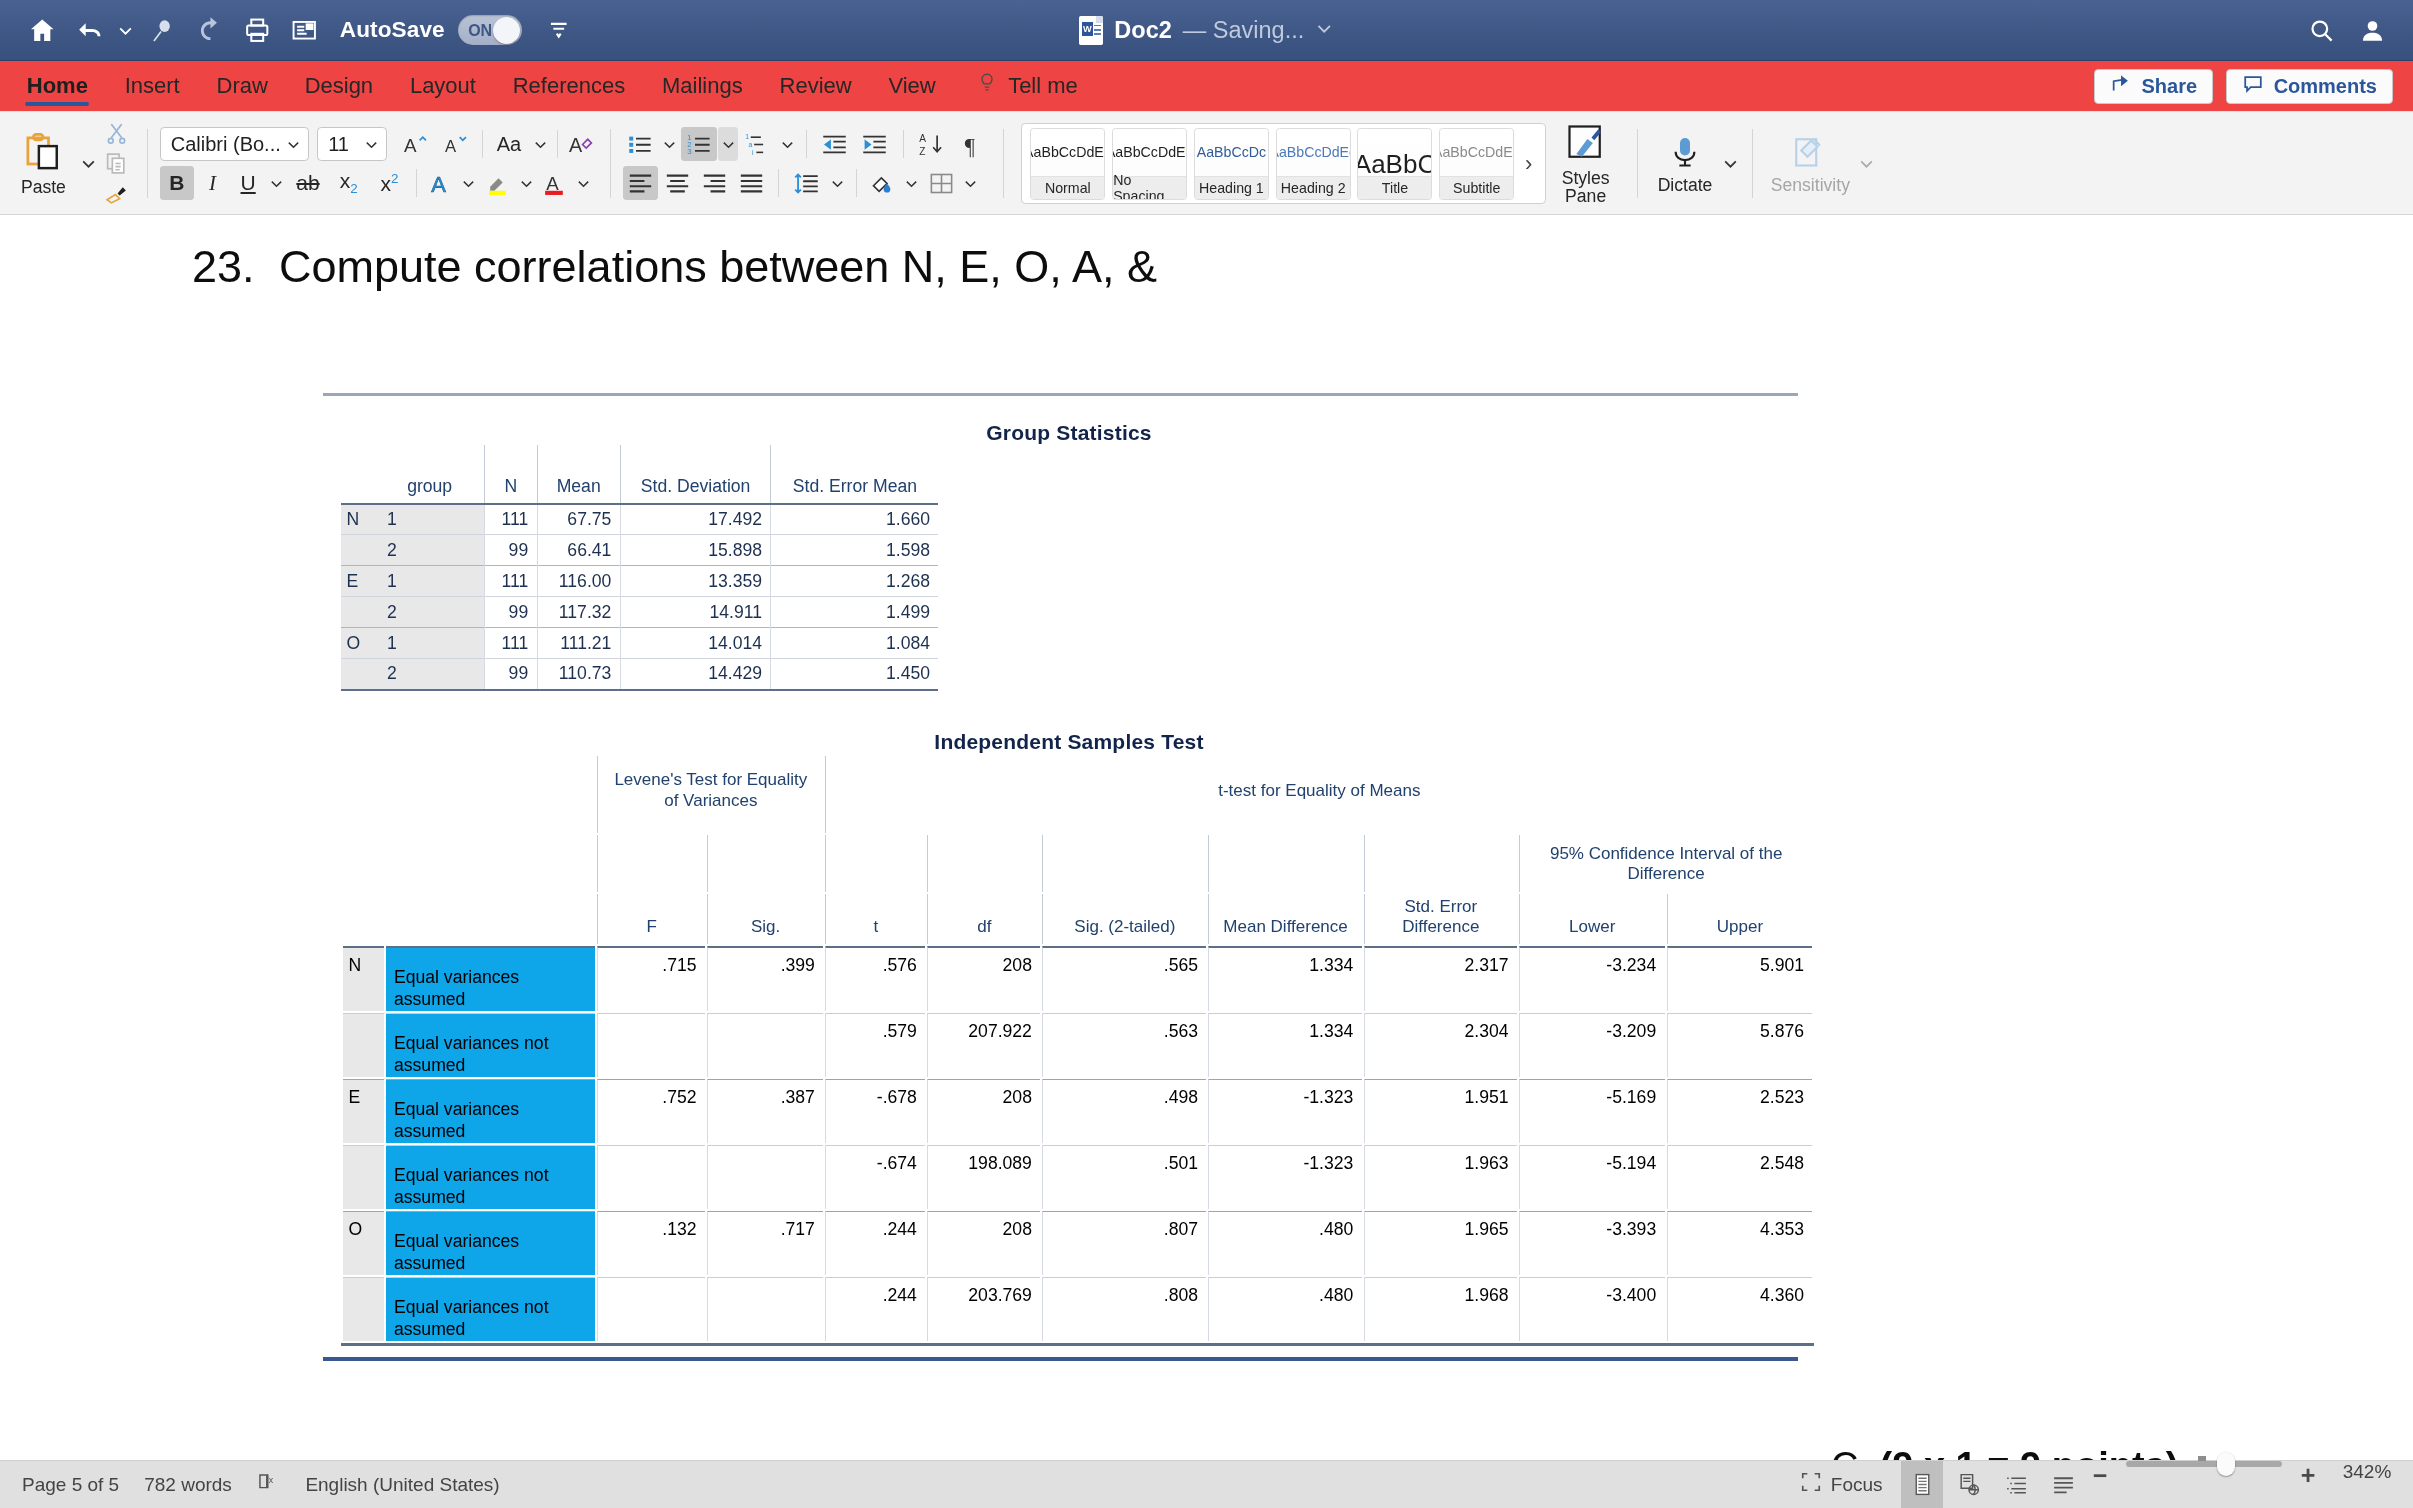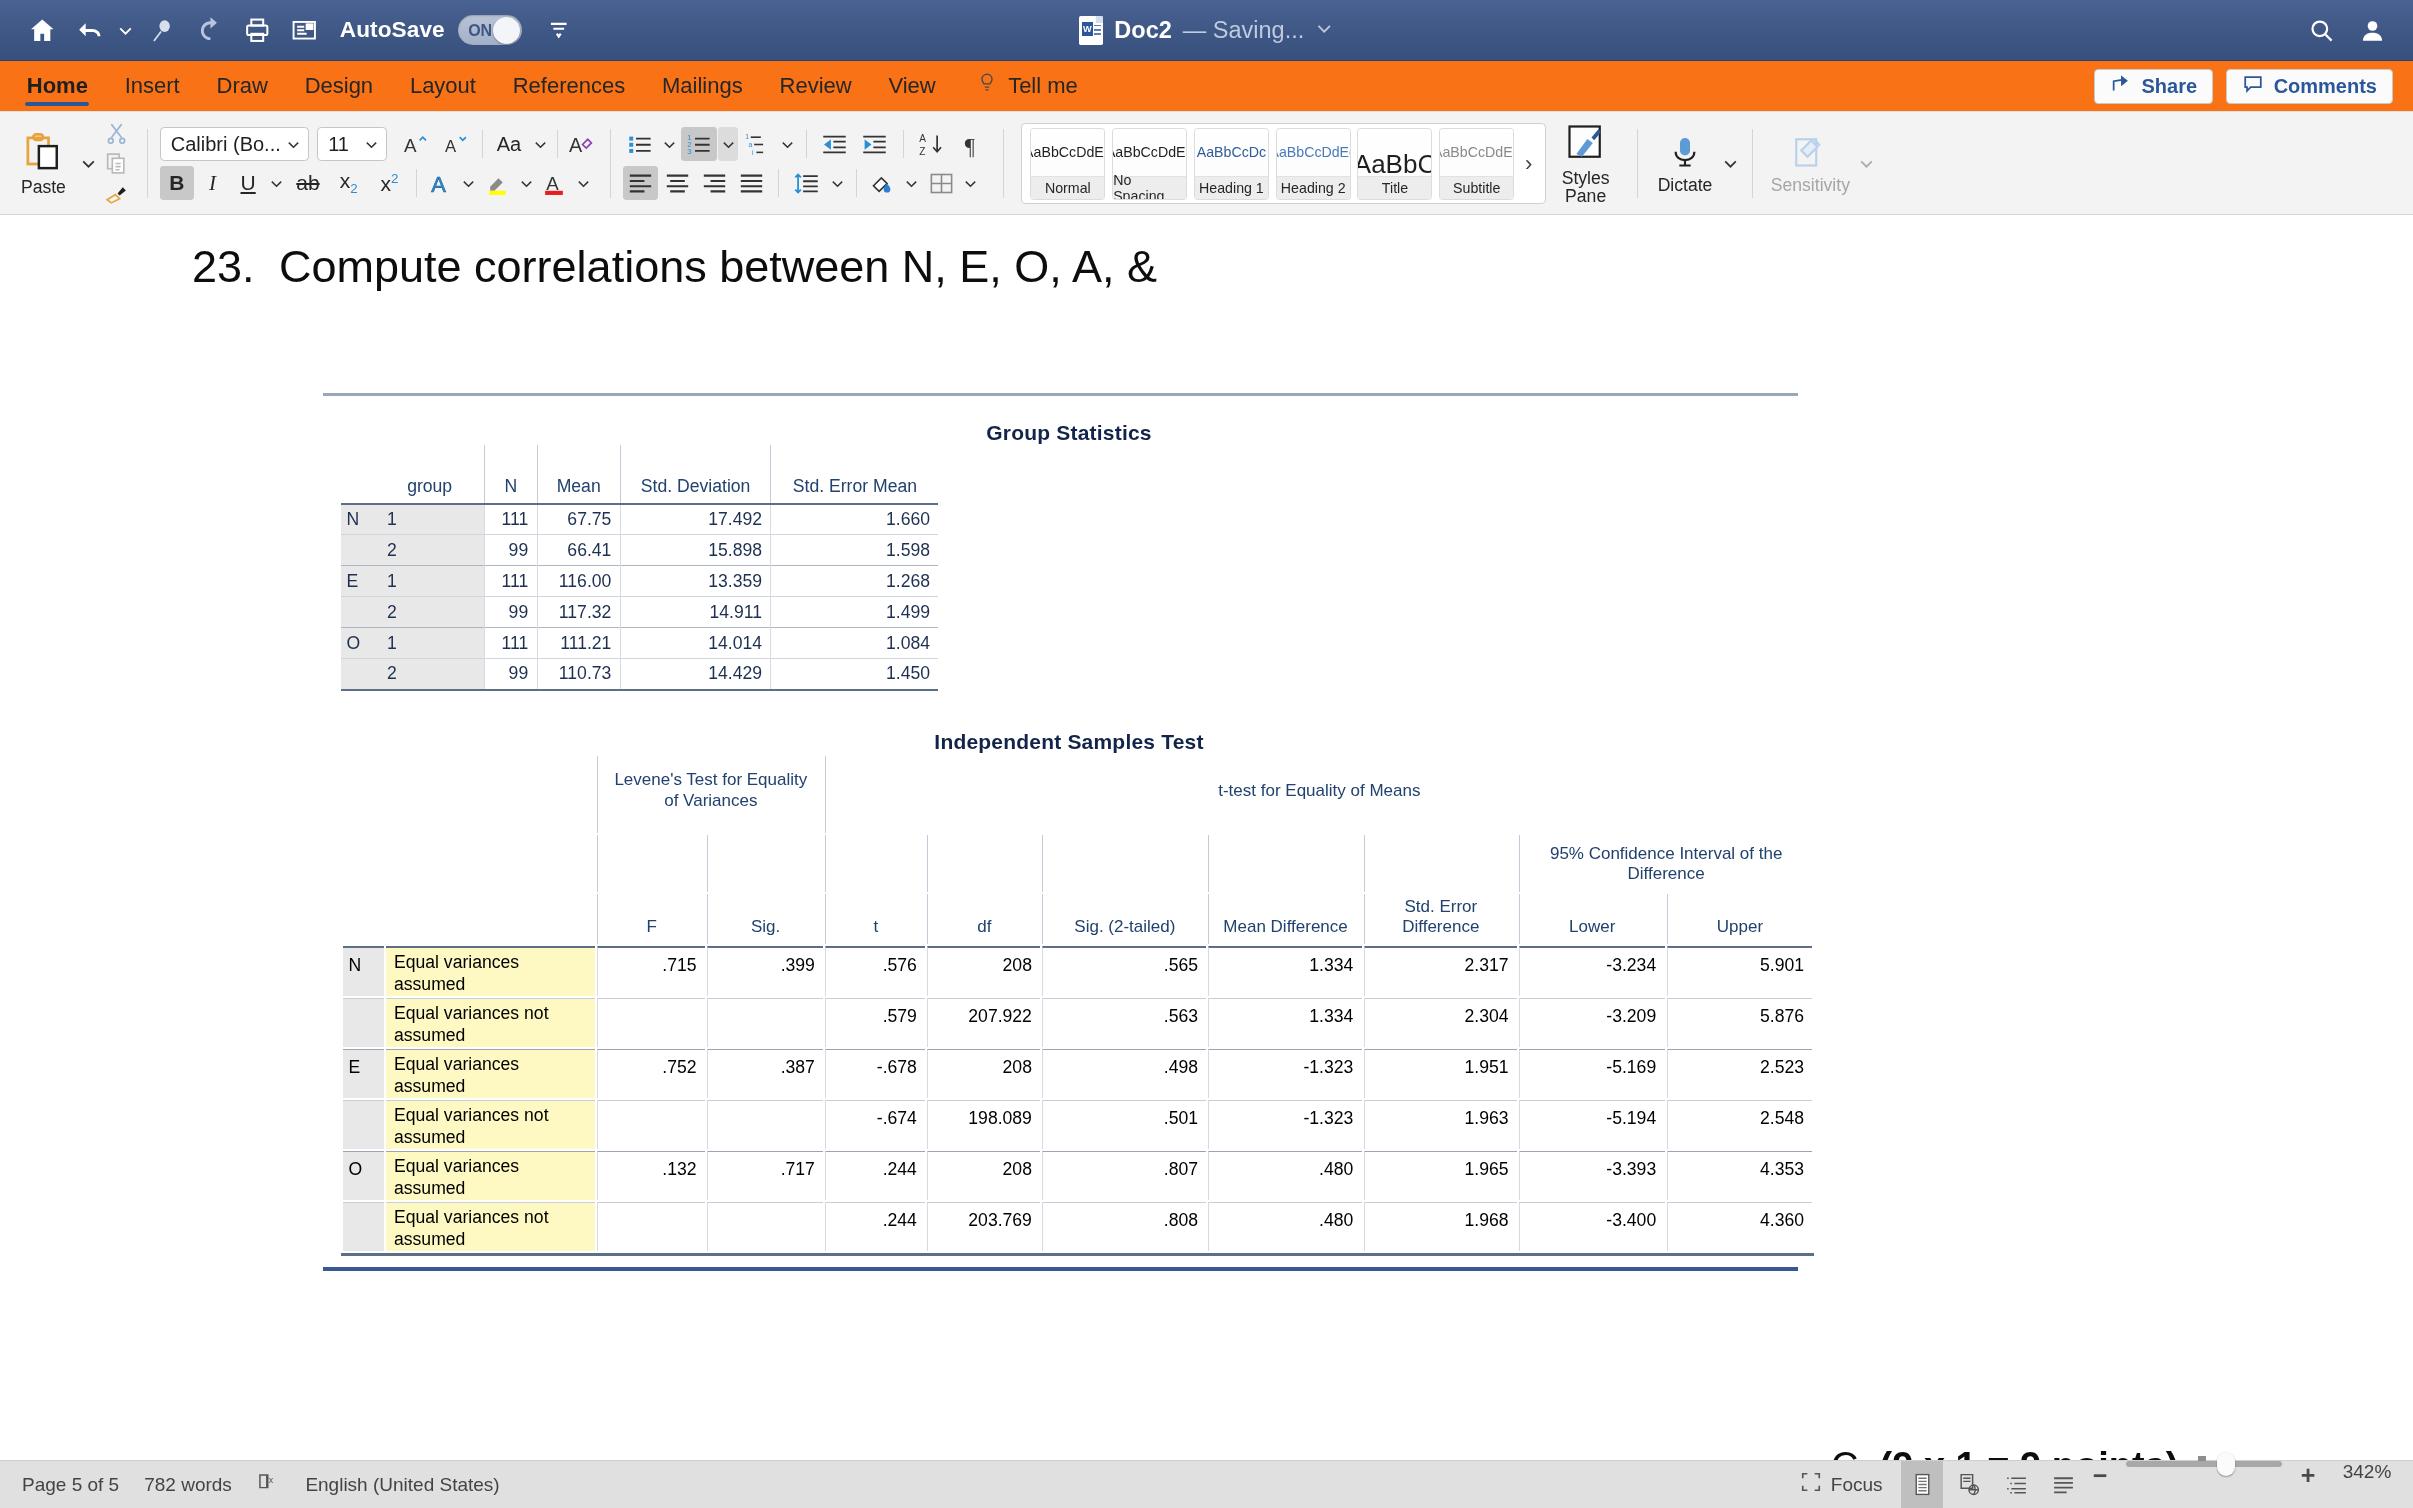--- a/index.html
+++ b/index.html
@@ -63,21 +63,21 @@
   .word-icon .wline { position:absolute; left:15px; height:1.7px; background:#5f7cb5; width:6.7px; }
   .doc-title { color: #ffffff; font-size: 23.5px; font-weight: 600; }
   .doc-status { color: #bfcade; font-size: 23.5px; font-weight: 400; }
   .tb-right {
     position: absolute; right: 18.4px; top: 0; height: 61px;
     display:flex; align-items:center; gap: 6.7px;
   }
 
   
   .tabstrip {
-    height: 51px; background: #f97316;
+    height: 51px; background: #ef4444;
     display: flex; align-items: flex-end; position: relative;
     border-bottom: 0.8px solid #e2e2e2;
   }
   .tabs { display: flex; align-items: center; height: 51px; padding-left: 8.4px; }
   .tab {
     position: relative; height: 51px; padding: 0 18.4px;
     display: flex; align-items: center; justify-content: center;
     font-size: 22px; color: #262626;
   }
   .tab.active { font-weight: 700; color: #1f1f1f; }
@@ -204,21 +204,21 @@
   
   .ist-wrap { margin-top: 39px; }
   table.ist { width: 1473px; margin-left: 18.4px; table-layout: fixed; }
   table.ist th {
     font-size: 17px; color:#21426e; text-align:center; vertical-align: bottom;
     padding: 3.4px 6.7px 6.7px; line-height: 1.2; font-weight: 400;
   }
   table.ist th.grpttl { vertical-align: middle; padding-bottom: 10px; }
   table.ist td { height: 28.5px; padding: 0 8.4px; font-size: 17.6px; }
   table.ist td.rowlab { background: #e8e8e8; width: 37px; text-align:left; padding-left: 5px; vertical-align: top; padding-top: 6.7px;}
-  table.ist td.cond { background: #fef9c3; width: 193px; text-align:left; vertical-align: top; padding-top: 4px; line-height:1.25;}
+  table.ist td.cond { background: #0ea5e9; width: 193px; text-align:left; vertical-align: top; padding-top: 19px; line-height:1.25;}
   table.ist td.num { text-align: right; vertical-align: top; padding-top: 6.7px; border-left:0.8px solid #d6dbe3;}
   table.ist tr.top-rule > td { border-top: 2.5px solid #5d6f86; }
   table.ist tr.thin-rule > td { border-top: 1.7px solid #c9ced6; }
   table.ist tr.grp-rule > td { border-top: 1.7px solid #9aa4b2; }
   table.ist .vline { border-left: 0.8px solid #c2cbd8; }
   .ist-bottom-rule { height: 2.5px; background:#5d6f86; width: 1473px; margin-left: 18.4px;}
   .ist-blue-rule { height: 3.4px; background:#39588f; width: 1475px; margin-top: 11.7px; margin-left: 0px;}
 
   .points-line {
     position: absolute; left: 1831px; top: 1228px;

